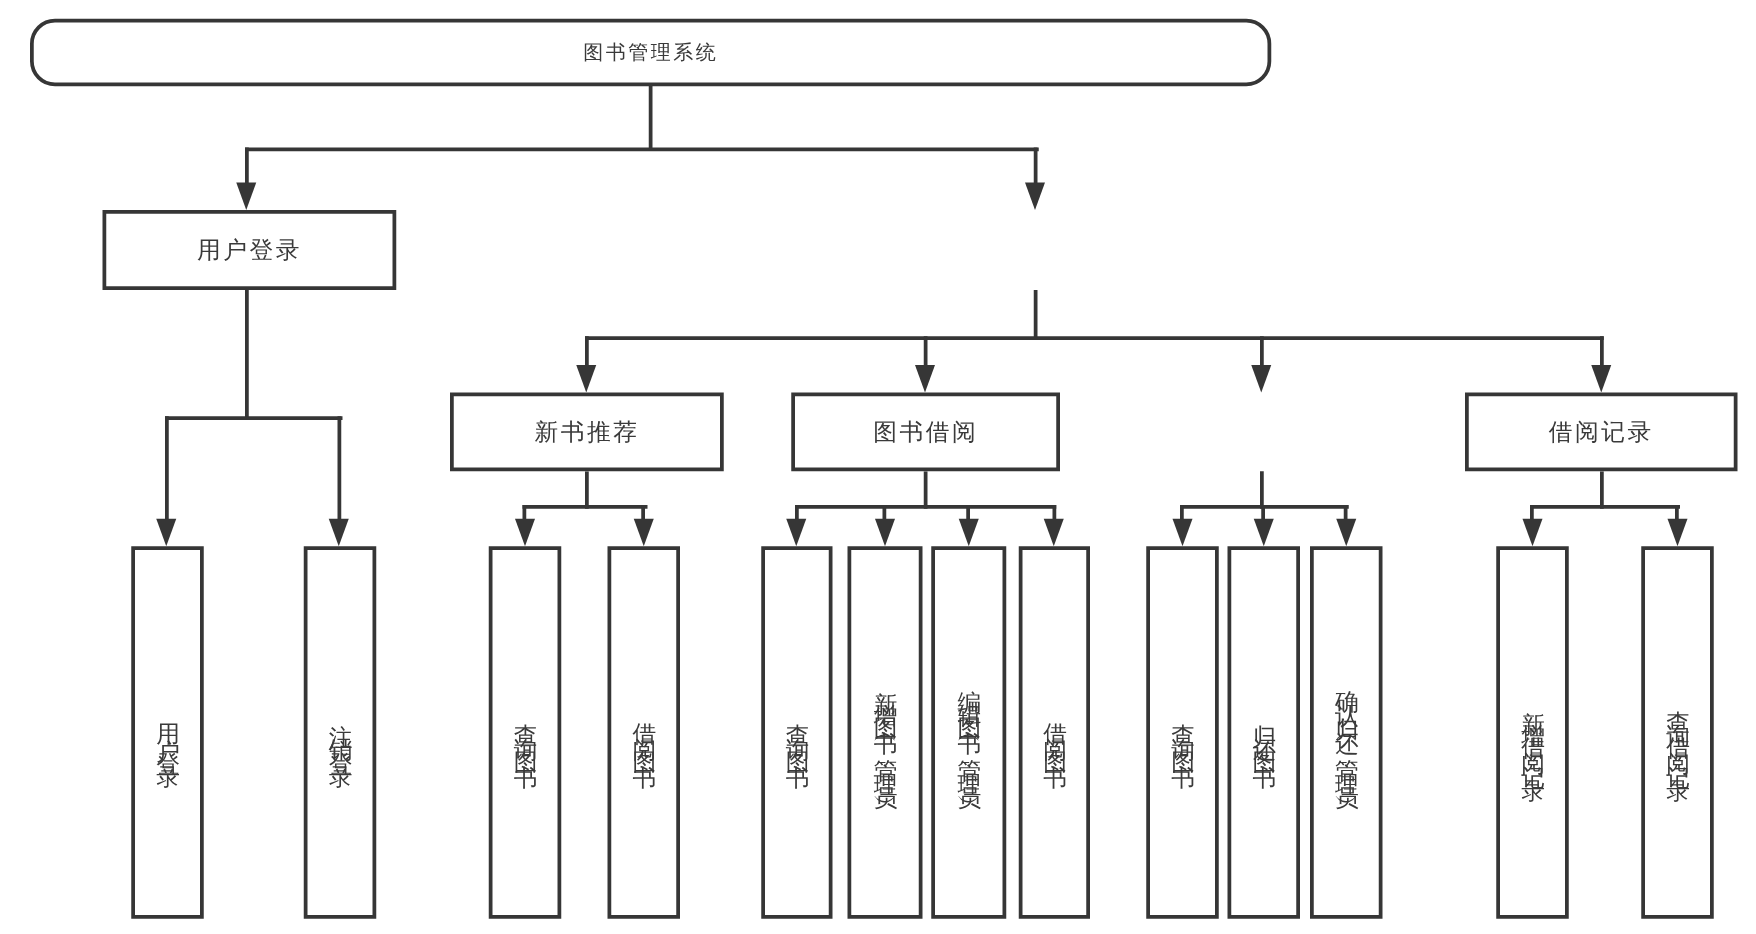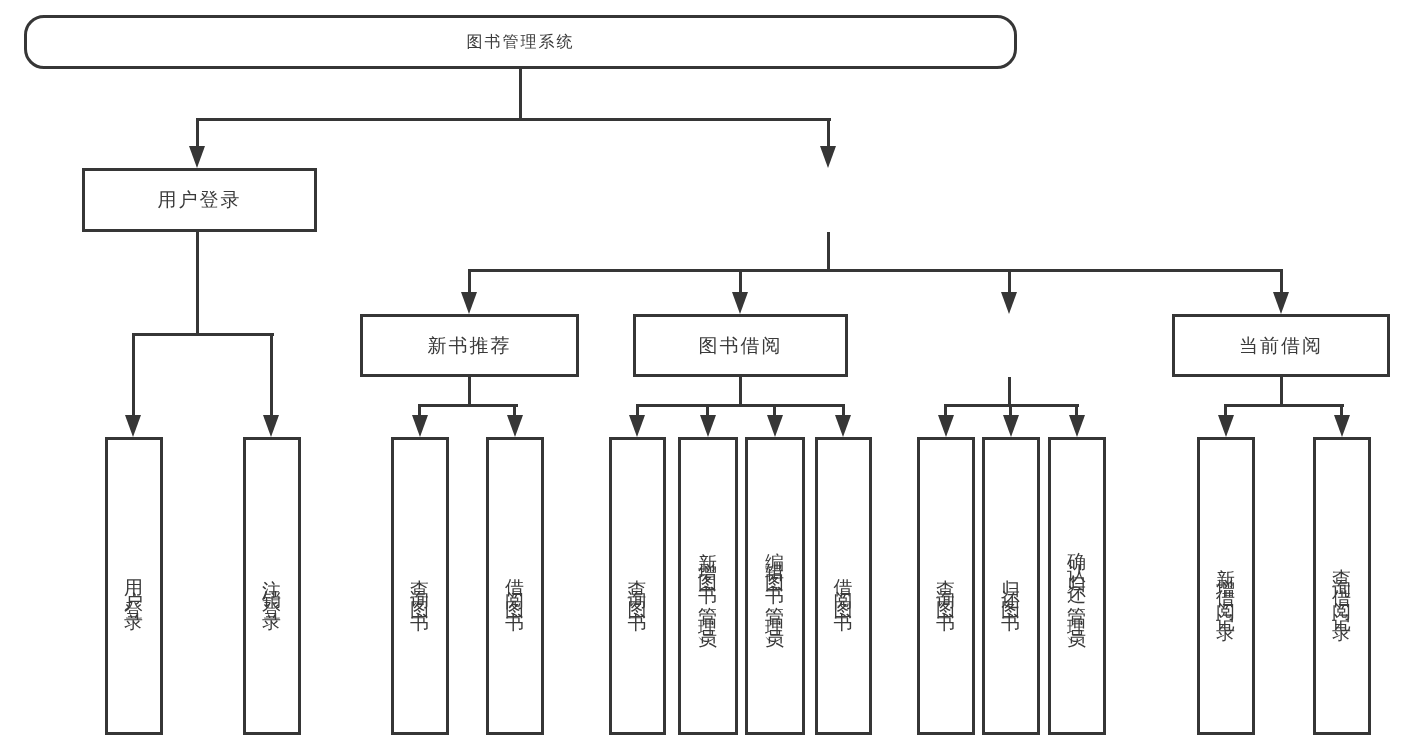--- a/index.html
+++ b/index.html
@@ -101,21 +101,21 @@
     <span>用户登录</span>
   </div>
 
   <div class="box" style="left:360px;top:314px;width:219px;height:63px;">
     <span>新书推荐</span>
   </div>
   <div class="box" style="left:633px;top:314px;width:215px;height:63px;">
     <span>图书借阅</span>
   </div>
   <div class="box" style="left:1172px;top:314px;width:218px;height:63px;">
-    <span>当前借阅</span>
+    <span>借阅记录</span>
   </div>
 
   <div class="box vbox" style="left:105px;top:437px;width:58px;height:298px;">
     <span>用户登录</span>
   </div>
   <div class="box vbox" style="left:243px;top:437px;width:58px;height:298px;">
     <span>注销登录</span>
   </div>
   <div class="box vbox" style="left:391px;top:437px;width:58px;height:298px;">
     <span>查询图书</span>

